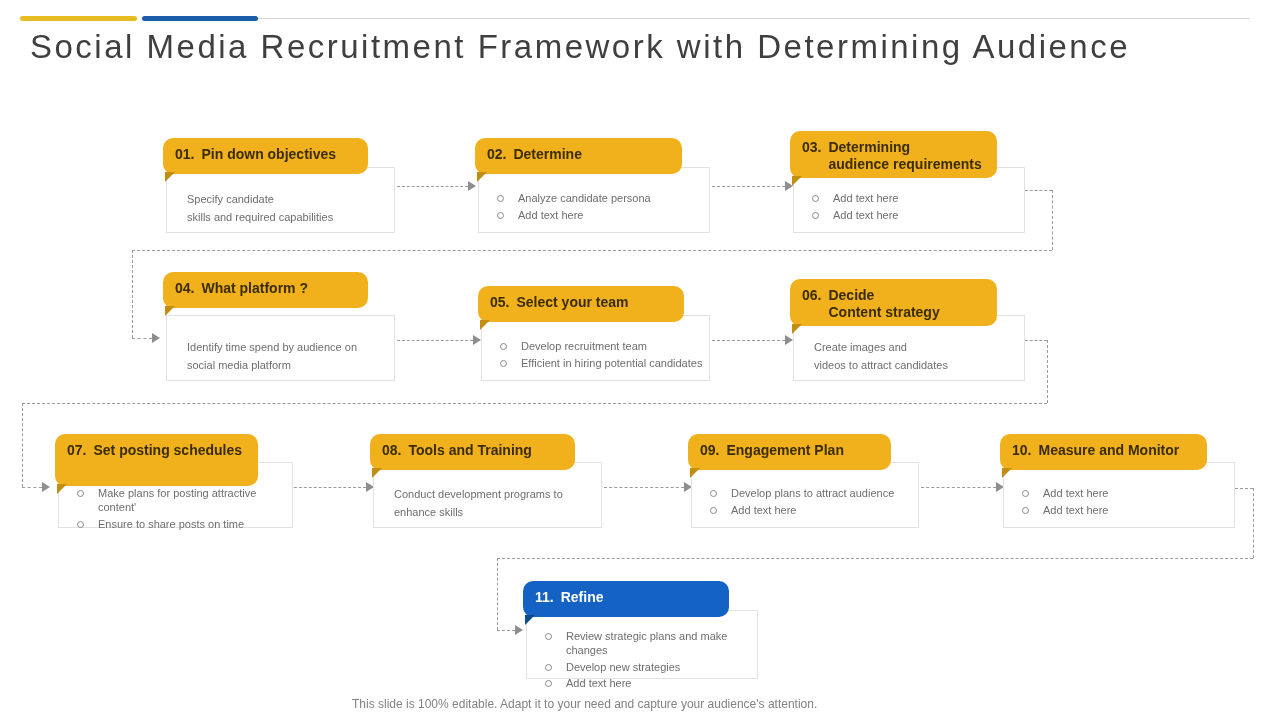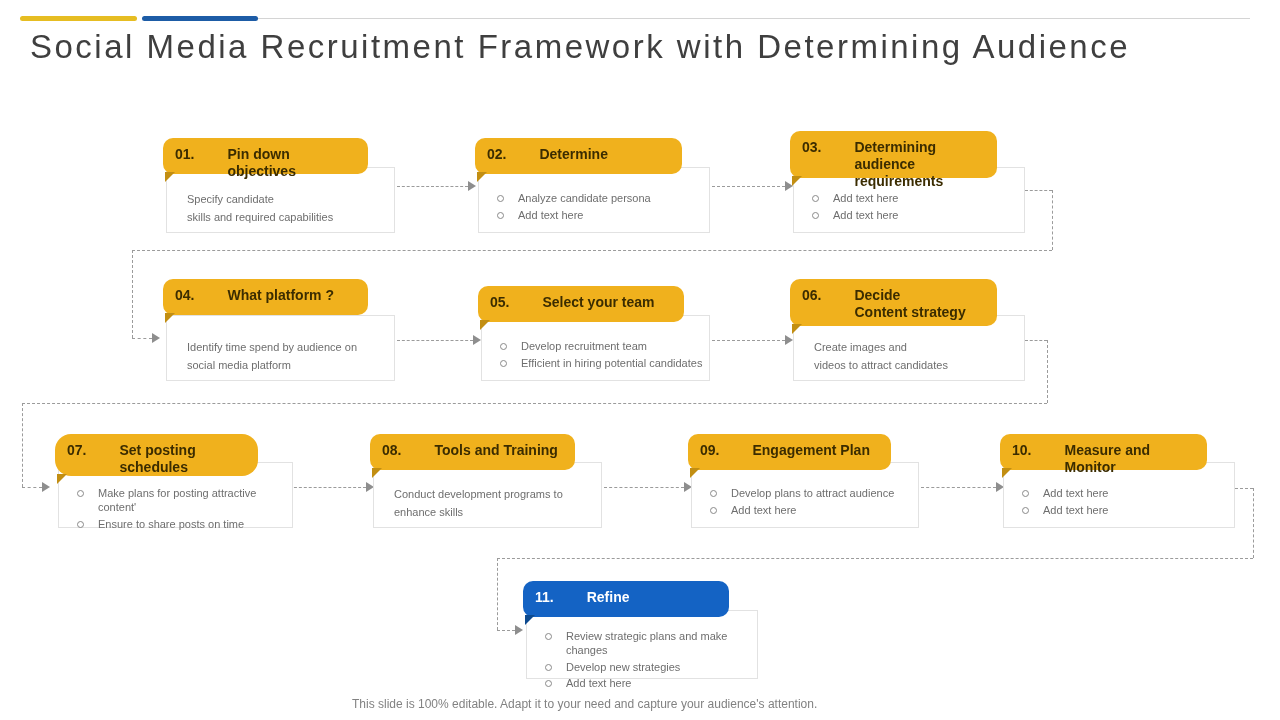--- a/index.html
+++ b/index.html
@@ -17,21 +17,21 @@
   .bar{position:absolute;height:5px;border-radius:3px;top:16px;}
   .bar-yellow{left:20px;width:117px;background:var(--bar_yellow);}
   .bar-blue{left:142px;width:116px;background:var(--bar_blue);}
   .bar-line{position:absolute;top:18px;left:258px;width:992px;height:1px;background:#D4D4D4;}
 
   .title{position:absolute;left:30px;top:28px;font-size:33px;font-weight:400;
          color:#3F3F3F;letter-spacing:2.5px;white-space:nowrap;}
 
   .shead{position:absolute;background:var(--accent_yellow);border-radius:10px;
          color:#3B2C00;font-weight:700;font-size:14px;line-height:1.22;
-         padding:8px 10px 6px 12px;box-sizing:border-box;z-index:2;display:flex;gap:26px;}
+         padding:8px 10px 6px 12px;box-sizing:border-box;z-index:2;display:flex;}
   .shead .num{margin-right:7px;flex:0 0 auto;}
   .shead .ht{white-space:pre-line;}
   .shead::before{content:"";position:absolute;left:2px;top:calc(100% - 2px);
          width:0;height:0;border-top:10px solid var(--accent_yellow_dark);
          border-right:10px solid transparent;}
   .shead.blue{background:var(--accent_blue);color:#fff;}
   .shead.blue::before{border-top-color:var(--accent_blue_dark);}
 
   .sbody{position:absolute;background:#fff;border:1px solid #E2E2E2;
          box-sizing:border-box;z-index:1;color:#6E6E6E;font-size:11px;}
@@ -104,21 +104,21 @@
     <div class="shead" style="left:790px;top:131px;width:207px;height:47px;">
       <span class="num">03.</span>
       <span class="ht">Determining
 audience requirements</span>
     </div>
   </div>
 
   <div>
     <div class="sbody b-par" style="left:166px;top:315px;width:229px;height:66px;">Identify time spend by audience on
 social media platform</div>
-    <div class="shead" style="left:163px;top:279px;width:205px;height:36px;">
+    <div class="shead" style="left:163px;top:272px;width:205px;height:36px;">
       <span class="num">04.</span>
       <span class="ht">What platform ?</span>
     </div>
   </div>
 
   <div>
     <div class="sbody b-blt" style="left:481px;top:315px;width:229px;height:66px;">
       <ul class="blist">
         <li>
             <span class="bdot"></span>
@@ -152,21 +152,21 @@
         <li>
             <span class="bdot"></span>
             <span>Make plans for posting attractive content'</span>
           </li>
         <li>
             <span class="bdot"></span>
             <span>Ensure to share posts on time</span>
           </li>
       </ul>
     </div>
-    <div class="shead" style="left:55px;top:434px;width:203px;height:42px;border-radius:16px;">
+    <div class="shead" style="left:55px;top:434px;width:203px;height:52px;">
       <span class="num">07.</span>
       <span class="ht">Set posting schedules</span>
     </div>
   </div>
 
   <div>
     <div class="sbody b-par" style="left:373px;top:462px;width:229px;height:66px;">Conduct development programs to
 enhance skills</div>
     <div class="shead" style="left:370px;top:434px;width:205px;height:36px;">
       <span class="num">08.</span>

